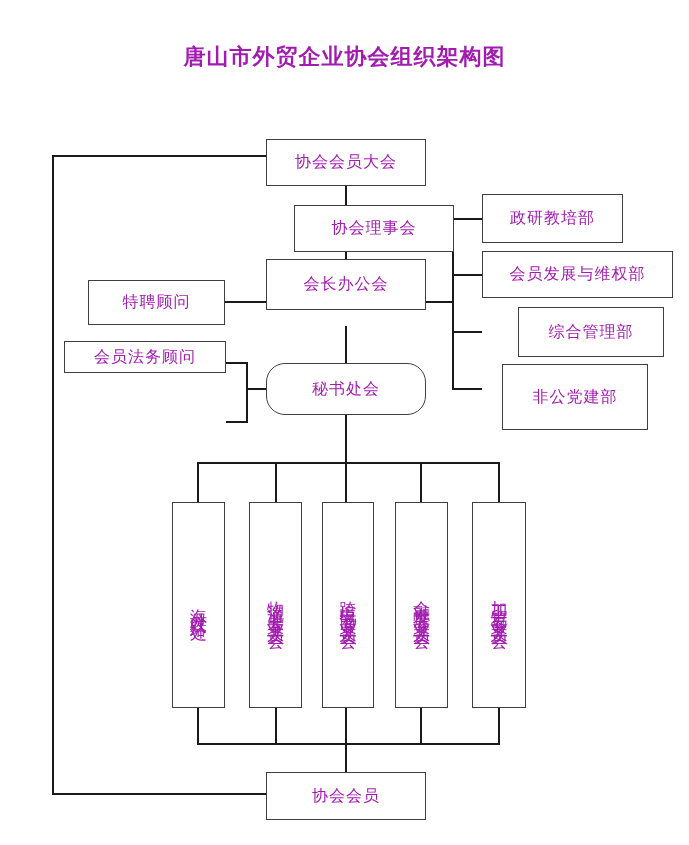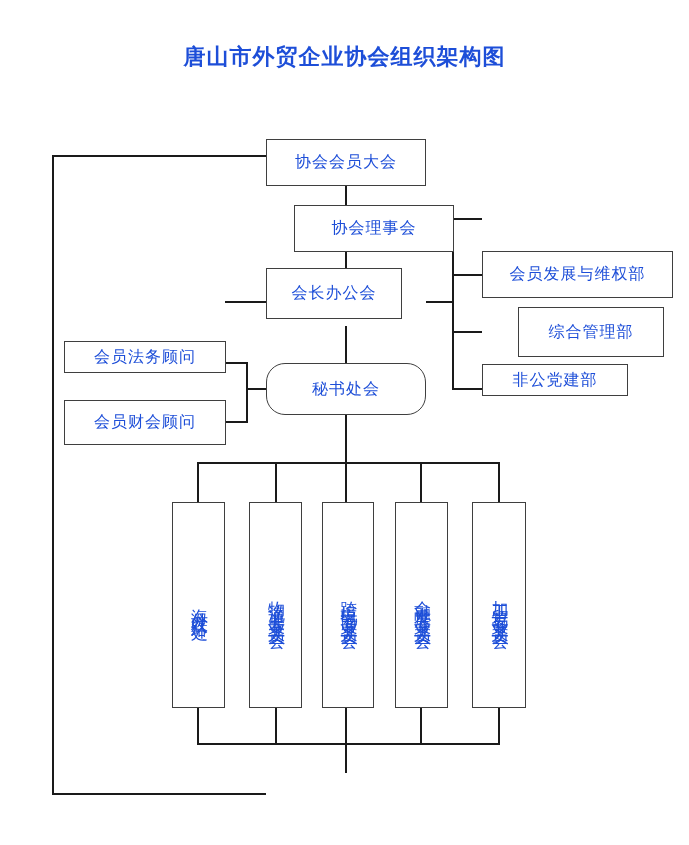--- a/index.html
+++ b/index.html
@@ -1,22 +1,22 @@
 <!DOCTYPE html>
 <html><head>
 <meta charset="utf-8">
 <style>
   html, body { margin: 0; padding: 0; background: #ffffff; }
   .canvas {
     position: relative;
     width: 689px;
     height: 845px;
     background: #ffffff;
-    font-family: Liberation Mono, monospace;
-    color: #1d4ed8;
+    font-family: Liberation Sans, sans-serif;
+    color: #a21caf;
     overflow: hidden;
   }
   .title {
     position: absolute;
     left: 0; right: 0;
     top: 42px;
     text-align: center;
     font-size: 22px;
     font-weight: bold;
     letter-spacing: 1px;
@@ -57,29 +57,31 @@
 </style>
 </head>
 <body>
 
 <div class="canvas">
 
   <div class="title">唐山市外贸企业协会组织架构图</div>
 
   <div class="node" style="left:266px; top:139px; width:160px; height:47px;">协会会员大会</div>
   <div class="node" style="left:266px; top:205px; width:160px; height:47px;margin-left:28px;">协会理事会</div>
-  <div class="node" style="left:266px; top:268px; width:136px; height:51px;">会长办公会</div>
+  <div class="node" style="left:266px; top:259px; width:160px; height:51px;">会长办公会</div>
   <div class="node" style="left:266px; top:363px; width:160px; height:52px;border-radius:19px;">秘书处会</div>
+  <div class="node" style="left:266px; top:772px; width:160px; height:48px;">协会会员</div>
 
+  <div class="node" style="left:88px; top:280px; width:137px; height:45px;">特聘顾问</div>
   <div class="node" style="left:64px; top:341px; width:162px; height:32px;">会员法务顾问</div>
-  <div class="node" style="left:64px; top:400px; width:162px; height:45px;">会员财会顾问</div>
 
+  <div class="node" style="left:482px; top:194px; width:141px; height:49px;">政研教培部</div>
   <div class="node" style="left:482px; top:251px; width:191px; height:47px;">会员发展与维权部</div>
   <div class="node" style="left:482px; top:307px; width:146px; height:50px;margin-left:36px;">综合管理部</div>
-  <div class="node" style="left:482px; top:364px; width:146px; height:32px;">非公党建部</div>
+  <div class="node" style="left:502px; top:364px; width:146px; height:66px;">非公党建部</div>
 
   <div class="vnode" style="left:172px; top:502px; width:53px; height:206px;">海外联络处</div>
   <div class="vnode" style="left:249px; top:502px; width:53px; height:206px;">物流通关专业委员会</div>
   <div class="vnode" style="left:322px; top:502px; width:52px; height:206px;">跨境电商专业委员会</div>
   <div class="vnode" style="left:395px; top:502px; width:53px; height:206px;">金融发展专业委员会</div>
   <div class="vnode" style="left:472px; top:502px; width:54px; height:206px;">加工贸易专业委员会</div>
 
   <div class="line" style="left:52px; top:155px; width:214px; height:2px;"></div>
   <div class="line" style="left:52px; top:155px; width:2px; height:640px;"></div>
   <div class="line" style="left:52px; top:793px; width:214px; height:2px;"></div>

